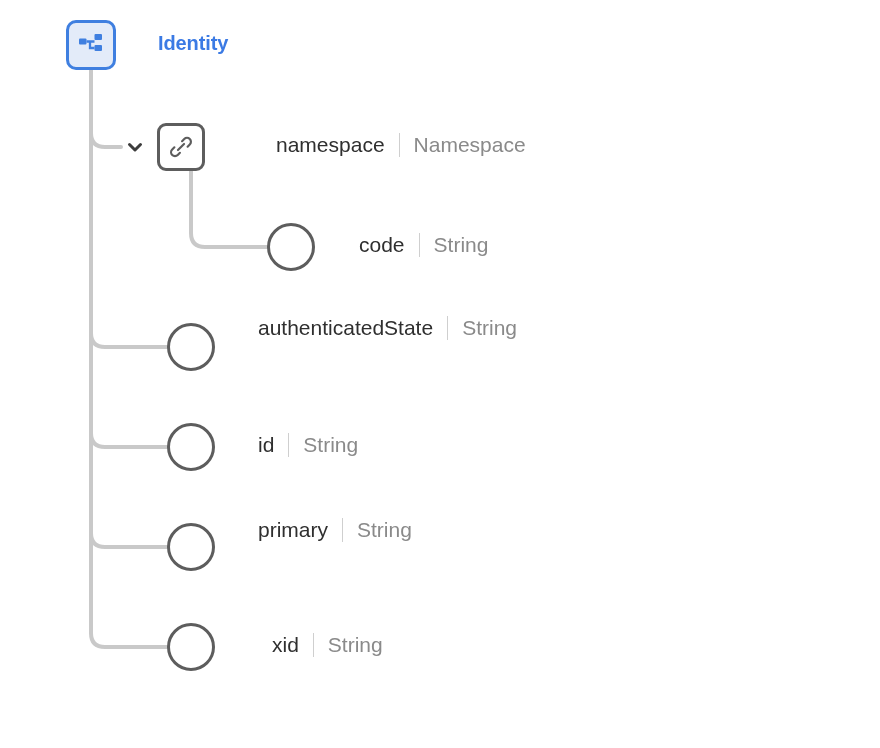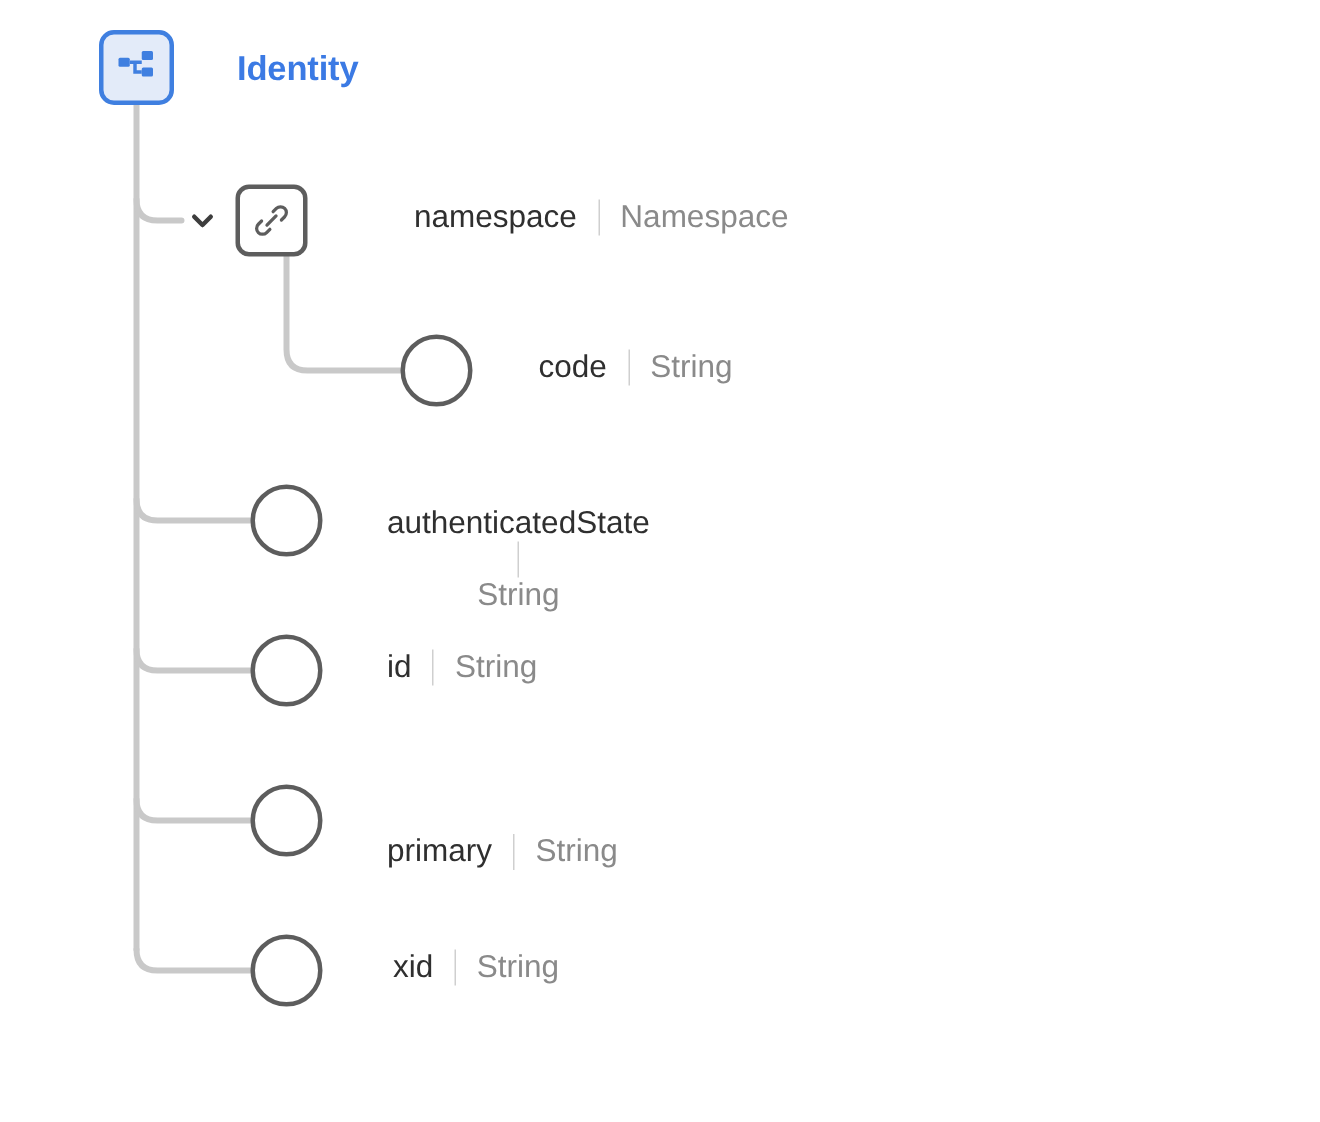--- a/index.html
+++ b/index.html
@@ -13,21 +13,21 @@
 
   
   .root-icon{
     position:absolute;left:66px;top:20px;width:50px;height:50px;
     box-sizing:border-box;border:3px solid #3f7fe0;border-radius:10px;
     background:#e3ebf9;
   }
   .root-icon svg{position:absolute;left:50%;top:50%;transform:translate(-50%,-50%);}
   .root-title{
     position:absolute;left:158px;top:32px;
-    font-size:23px;font-weight:bold;color:#3b7ae4;
+    font-size:20px;font-weight:bold;color:#3b7ae4;
     letter-spacing:-.1px;white-space:nowrap;
   }
 
   
   .circle-node{
     position:absolute;width:48px;height:48px;box-sizing:border-box;
     border:3px solid #5d5d5d;border-radius:50%;background:#fff;
   }
   .box-node{
     position:absolute;width:48px;height:48px;box-sizing:border-box;
@@ -101,40 +101,40 @@
   </div>
 
   <div class="circle-node" style="left:267px;top:223px;"></div>
   <div class="row-label" style="left:359px;top:233px;align-items:flex-end;">
     <span class="fname">code</span>
     <span class="sep"></span>
     <span class="ftype">String</span>
   </div>
 
   <div class="circle-node" style="left:167px;top:323px;"></div>
-  <div class="row-label" style="left:258px;top:337px;flex-direction:column;">
+  <div class="row-label" style="left:258px;top:316px;">
     <span class="fname">authenticatedState</span>
     <span class="sep"></span>
     <span class="ftype">String</span>
   </div>
 
   <div class="circle-node" style="left:167px;top:423px;"></div>
   <div class="row-label" style="left:258px;top:433px;">
     <span class="fname">id</span>
     <span class="sep"></span>
     <span class="ftype">String</span>
   </div>
 
   <div class="circle-node" style="left:167px;top:523px;"></div>
-  <div class="row-label" style="left:258px;top:556px;justify-content:center;">
+  <div class="row-label" style="left:258px;top:518px;justify-content:center;">
     <span class="fname">primary</span>
     <span class="sep"></span>
     <span class="ftype">String</span>
   </div>
 
   <div class="circle-node" style="left:167px;top:623px;"></div>
-  <div class="row-label" style="left:262px;top:633px;text-align:right;">
+  <div class="row-label" style="left:272px;top:633px;text-align:right;">
     <span class="fname">xid</span>
     <span class="sep"></span>
     <span class="ftype">String</span>
   </div>
 
 </div>
 
 </body></html>

